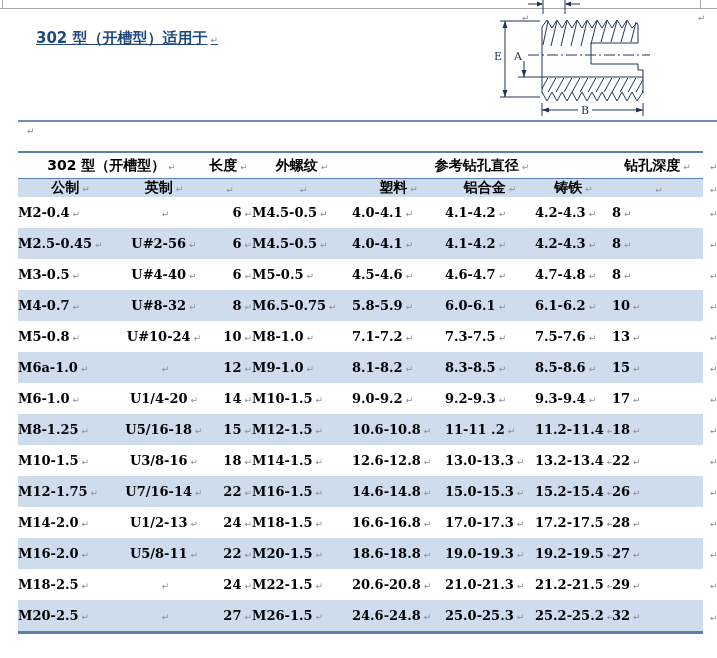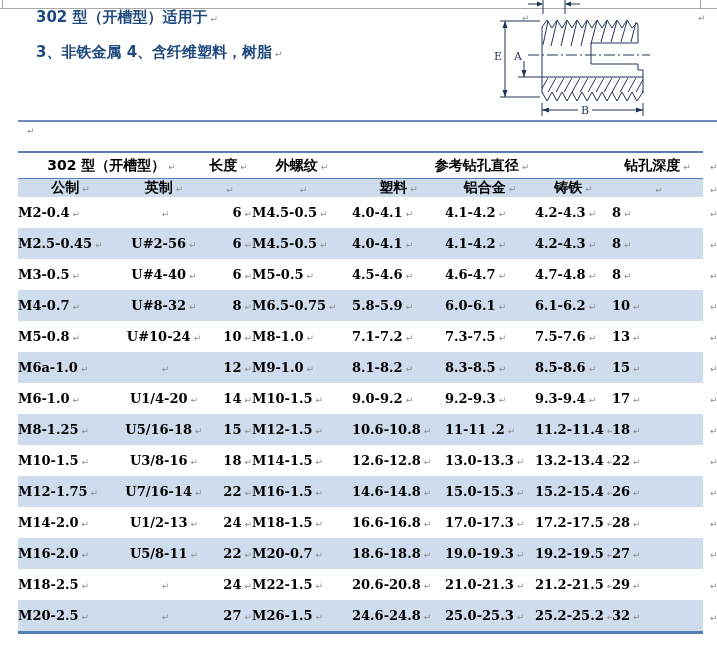--- a/index.html
+++ b/index.html
@@ -1,22 +1,22 @@
 <!DOCTYPE html>
 <html><head>
 <meta charset="utf-8">
 <style>
   html,body{margin:0;padding:0;background:#ffffff;}
   #page{position:relative;width:717px;height:658px;background:#fff;overflow:hidden;
         font-family:"DejaVu Sans","Liberation Sans",sans-serif;}
   
   .hairline{position:absolute;background:#a8a8a8;}
   
-  #intro{position:absolute;left:36px;top:1px;color:#1f497d;font-weight:bold;
-         font-size:15px;line-height:33px;white-space:nowrap;}
+  #intro{position:absolute;left:36px;top:27px;color:#1f497d;font-weight:bold;
+         font-size:15px;line-height:23px;white-space:nowrap;text-decoration:underline;}
   .pilcrow{color:#8f8f8f;font-size:9px;font-weight:normal;margin-left:3px;
            font-family:"DejaVu Sans",sans-serif;}
   
   #rule{position:absolute;left:18px;top:120px;width:699px;height:2px;background:#6b8cb8;}
   #pilcrow-below-rule{position:absolute;left:24px;top:126px;}
   #pilcrow-drawing{position:absolute;left:519px;top:13px;}
   #pilcrow-top-right{position:absolute;left:695px;top:13px;}
   
   #drawing{position:absolute;left:488px;top:0px;}
   #drawing text{font-family:"DejaVu Serif","Liberation Serif",serif;font-size:11px;fill:#223457;}
@@ -45,21 +45,20 @@
 <body>
 
 <div id="page">
 
   <div class="hairline" style="left:0;top:8px;width:717px;height:1px;"></div>
   <div class="hairline" style="left:2px;top:0;width:1px;height:8px;"></div>
   <div class="hairline" style="left:700px;top:0;width:1px;height:8px;"></div>
 
   <div id="intro">
     <div><span>302 型（开槽型）适用于</span><span class="pilcrow">↵</span></div>
-    <div><span>3、非铁金属 4、含纤维塑料，树脂</span><span class="pilcrow">↵</span></div>
   </div>
 
   <svg id="drawing" width="172" height="118" viewBox="0 0 172 118">
     <g stroke="#223457" stroke-width="1" fill="none">
 
       <line x1="55" y1="0" x2="55" y2="14"></line>
       <line x1="77" y1="0" x2="77" y2="14"></line>
       <line x1="40" y1="4" x2="54" y2="4"></line>
       <line x1="78" y1="4" x2="92" y2="4"></line>
       <path d="M55,4 l-6,-2.5 v5 z M77,4 l6,-2.5 v5 z" fill="#223457" stroke="none"></path>
@@ -291,21 +290,21 @@
           <td class="c4"><span class="val">16.6-16.8</span><span class="pilcrow">↵</span></td>
           <td class="c5"><span class="val">17.0-17.3</span><span class="pilcrow">↵</span></td>
           <td class="c6"><span class="val">17.2-17.5</span><span class="pilcrow">↵</span></td>
           <td class="c7"><span class="val">28</span><span class="pilcrow">↵</span></td>
           <td class="cend"><span class="pilcrow">↵</span></td>
         </tr>
         <tr>
           <td class="c0"><span class="val">M16-2.0</span><span class="pilcrow">↵</span></td>
           <td class="c1"><span class="val">U5/8-11</span><span class="pilcrow">↵</span></td>
           <td class="c2"><span class="val">22</span><span class="pilcrow">↵</span></td>
-          <td class="c3"><span class="val">M20-0.7</span><span class="pilcrow">↵</span></td>
+          <td class="c3"><span class="val">M20-1.5</span><span class="pilcrow">↵</span></td>
           <td class="c4"><span class="val">18.6-18.8</span><span class="pilcrow">↵</span></td>
           <td class="c5"><span class="val">19.0-19.3</span><span class="pilcrow">↵</span></td>
           <td class="c6"><span class="val">19.2-19.5</span><span class="pilcrow">↵</span></td>
           <td class="c7"><span class="val">27</span><span class="pilcrow">↵</span></td>
           <td class="cend"><span class="pilcrow">↵</span></td>
         </tr>
         <tr>
           <td class="c0"><span class="val">M18-2.5</span><span class="pilcrow">↵</span></td>
           <td class="c1"><span class="pilcrow">↵</span></td>
           <td class="c2"><span class="val">24</span><span class="pilcrow">↵</span></td>

